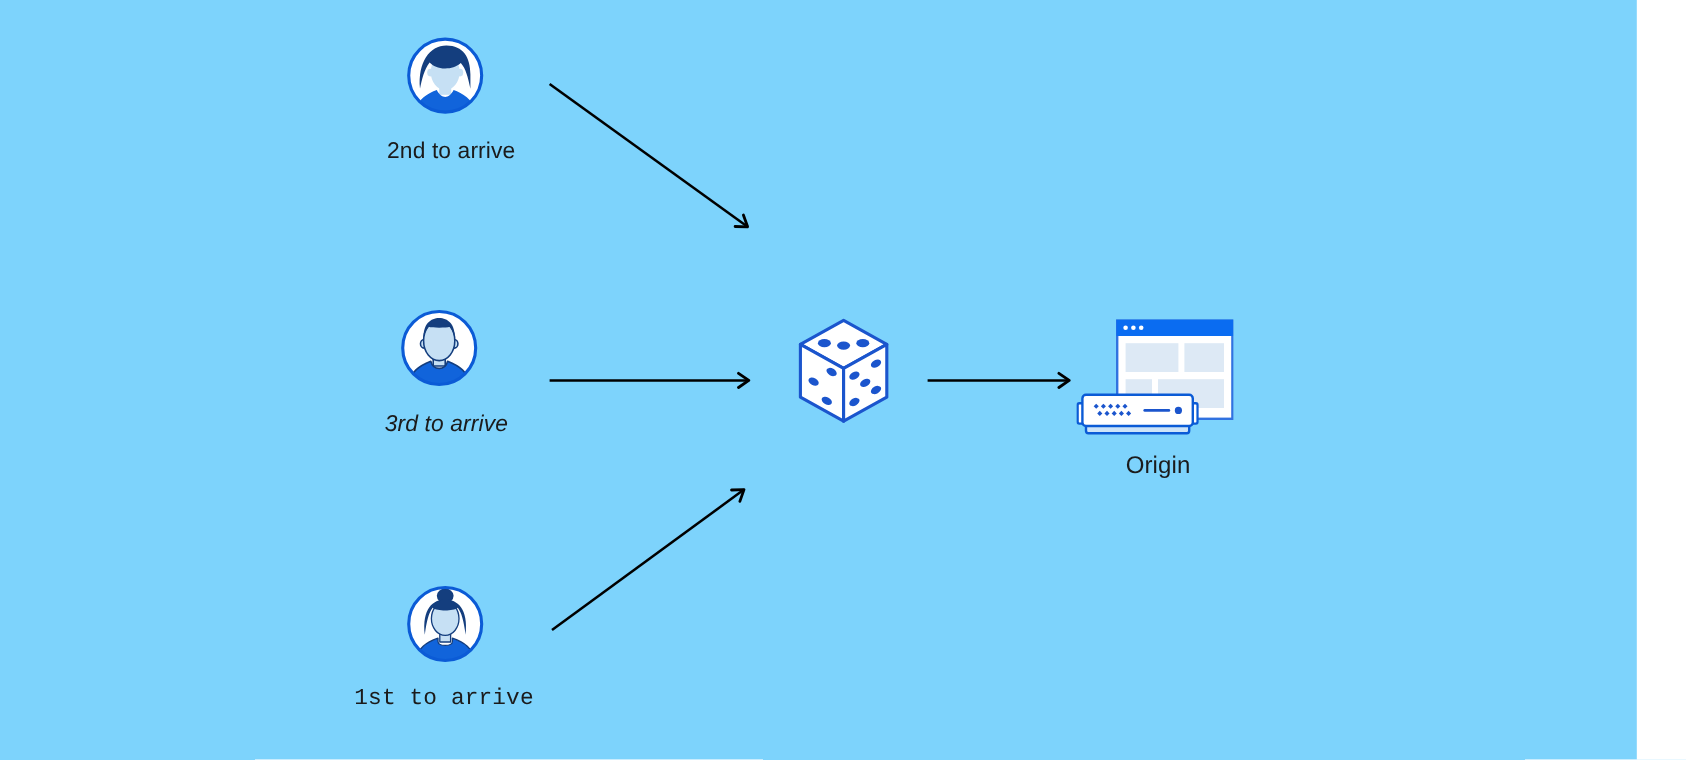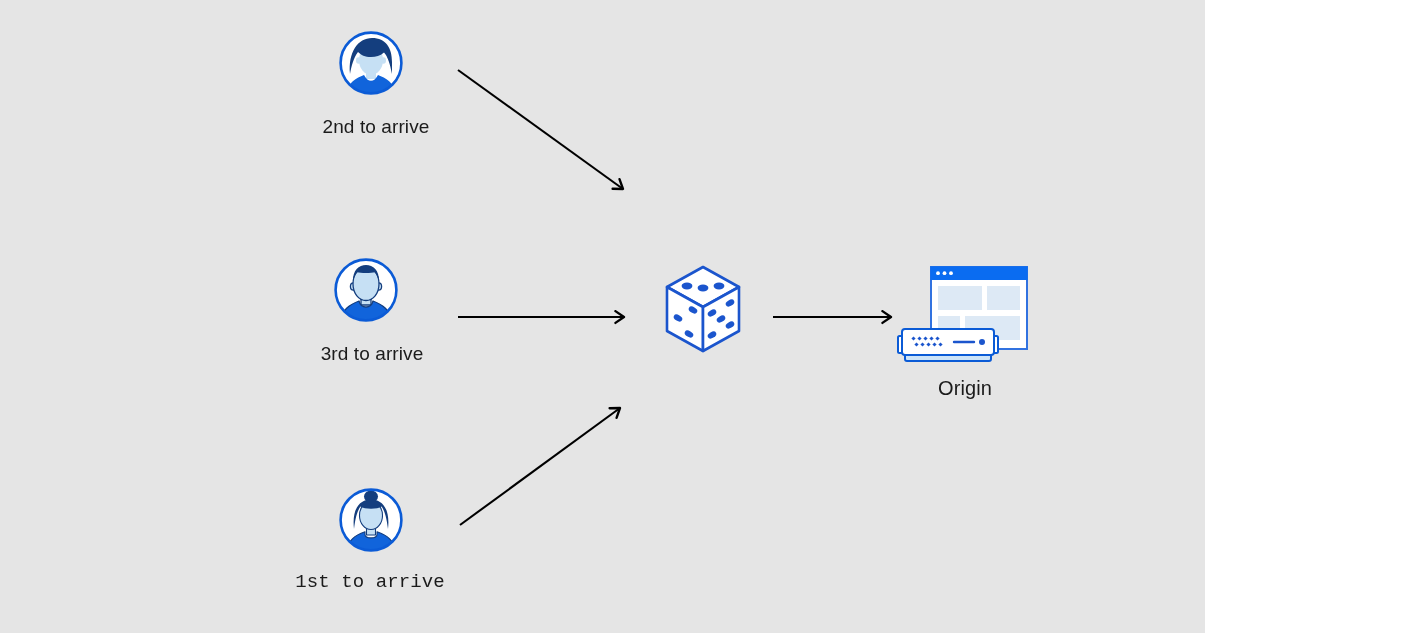--- a/index.html
+++ b/index.html
@@ -1,19 +1,19 @@
 <!DOCTYPE html>
 <html><head>
 <meta charset="utf-8">
 <style>
   html,body{margin:0;padding:0;background:#ffffff;}
   .canvas{
     position:relative;
-    width:1205px;height:633px;
-    background:#e5e5e5;
+    width:1364px;height:633px;
+    background:#7dd3fc;
     font-family:"Liberation Sans", sans-serif;
     overflow:hidden;
   }
   .node-label{
     position:absolute;
     transform:translateX(-50%);
     font-size:19px;
     color:#1b1b1b;
     white-space:nowrap;
     letter-spacing:.1px;
@@ -73,21 +73,21 @@
       <path d="M28,36 L38,36 L38,48 L28,48 Z" fill="#c6e0f4" stroke="#143e7e" stroke-width="1.3"></path>
       <path d="M33,11 C41,11 46,17.5 46,27 C46,36.5 40,43.5 33,43.5 C26,43.5 20,36.5 20,27
                C20,17.5 25,11 33,11 Z" fill="#c6e0f4" stroke="#143e7e" stroke-width="1.3"></path>
       <path d="M20,25 C19.5,13 26,8 33,8 C40,8 46.5,13 46,25 C44.5,19 43,16.5 41.8,15.3
                C39,16.3 27,16.3 24.2,15.3 C23,16.5 21.5,19 20,25 Z" fill="#143e7e"></path>
       <path d="M6.5,66 C8.5,52.5 17,47.5 26,44 C27,48 30,50 33,50 C36,50 39,48 40,44
                C49,47.5 57.5,52.5 59.5,66 Z" fill="#1164db" stroke="#143e7e" stroke-width="1.3"></path>
     </g>
     <circle cx="33" cy="33" r="30.4" fill="none" stroke="#0b5bd6" stroke-width="2.6"></circle>
   </svg>
-  <div class="node-label" style="left:372px;top:343px;">3rd to arrive</div>
+  <div class="node-label" style="left:372px;top:343px;font-style:italic;">3rd to arrive</div>
 
   <svg class="abs" style="left:338px;top:487px;" width="66" height="66" viewBox="0 0 66 66">
     <defs>
         <clipPath id="c3">
           <circle cx="33" cy="33" r="30.4"></circle>
         </clipPath>
       </defs>
     <circle cx="33" cy="33" r="30.4" fill="#ffffff"></circle>
     <g clip-path="url(#c3)" stroke-linejoin="round">
       <ellipse cx="33" cy="9.5" rx="7" ry="6" fill="#143e7e"></ellipse>

